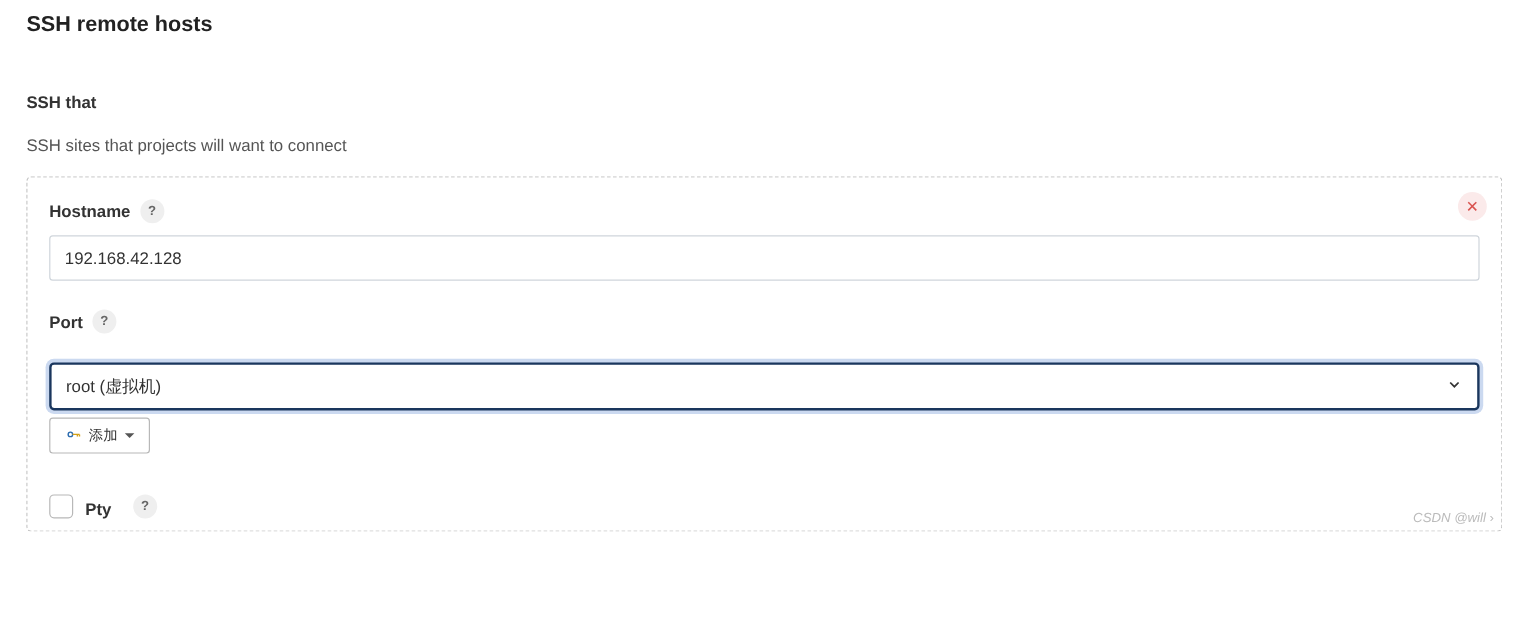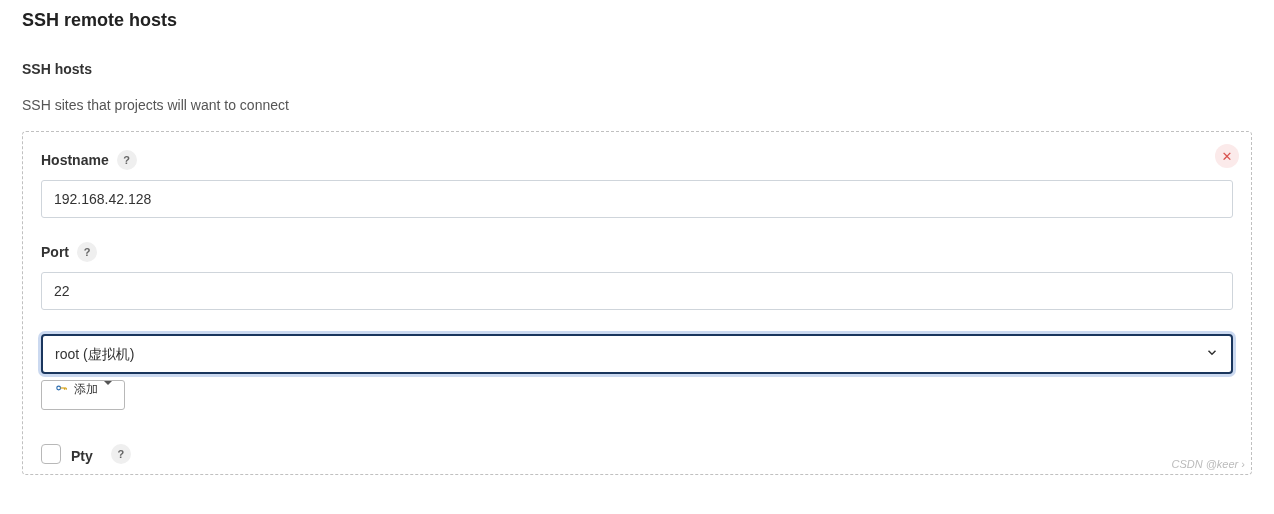--- a/index.html
+++ b/index.html
@@ -12,21 +12,21 @@
       background: #ffffff;
       color: #333;
       font-size: 14px;
       padding: 10px 22px 0 22px;
       width: 1274px;
     }
     h2.page-title {
       font-size: 18px;
       font-weight: 700;
       color: #222;
-      margin-bottom: 30px;
+      margin-bottom: 46px;
     }
     .section-label {
       font-size: 14px;
       font-weight: 700;
       color: #333;
       margin-bottom: 10px;
     }
     .section-desc {
       font-size: 14px;
       color: #555;
@@ -129,20 +129,21 @@
     .add-button {
       margin-top: 6px;
       height: 30px;
       padding: 0 12px;
       border: 1px solid #b8b8b8;
       border-radius: 3px;
       background: #fff;
       font-size: 12px;
       color: #333;
       display: inline-flex;
+      align-items: center;
       gap: 6px;
       cursor: pointer;
     }
     .key-icon svg {
       width: 14px;
       height: 14px;
     }
     .dropdown-caret {
       display: inline-block;
       width: 0;
@@ -178,40 +179,39 @@
     .watermark::after {
       content: " ›";
       font-style: normal;
     }
   </style>
 </head>
 <body>
 
 <h2 class="page-title">SSH remote hosts</h2>
 
-<div class="section-label">SSH hosts</div>
+<div class="section-label">SSH that</div>
 <div class="section-desc">SSH sites that projects will want to connect</div>
 
 <div class="dashed-box">
   <button class="close-btn">✕</button>
 
   <div class="field-group">
     <div class="field-label-row">
       <span class="field-label">Hostname</span>
       <button class="help-badge">?</button>
     </div>
     <input type="text" class="text-input" value="192.168.42.128" style="">
   </div>
 
   <div class="field-group">
     <div class="field-label-row">
       <span class="field-label">Port</span>
       <button class="help-badge">?</button>
     </div>
-    <input type="text" class="text-input" value="22" style="">
   </div>
 
   <div class="field-group" style="margin-bottom:0;">
     <div class="select-wrapper">
       <select class="credentials-select">
         <option>root (虚拟机)</option>
       </select>
       <span class="chevron">
         <svg viewBox="0 0 24 24" fill="none" stroke-width="2.5">
             <polyline points="6 9 12 15 18 9"></polyline>
@@ -231,14 +231,14 @@
       <span class="dropdown-caret"></span>
     </button>
   </div>
 
   <div class="checkbox-row">
     <input type="checkbox" class="checkbox" style="">
     <span class="field-label">Pty</span>
     <button class="help-badge">?</button>
   </div>
 
-  <div class="watermark">CSDN @keer</div>
+  <div class="watermark">CSDN @will</div>
 </div>
 
 </body></html>

